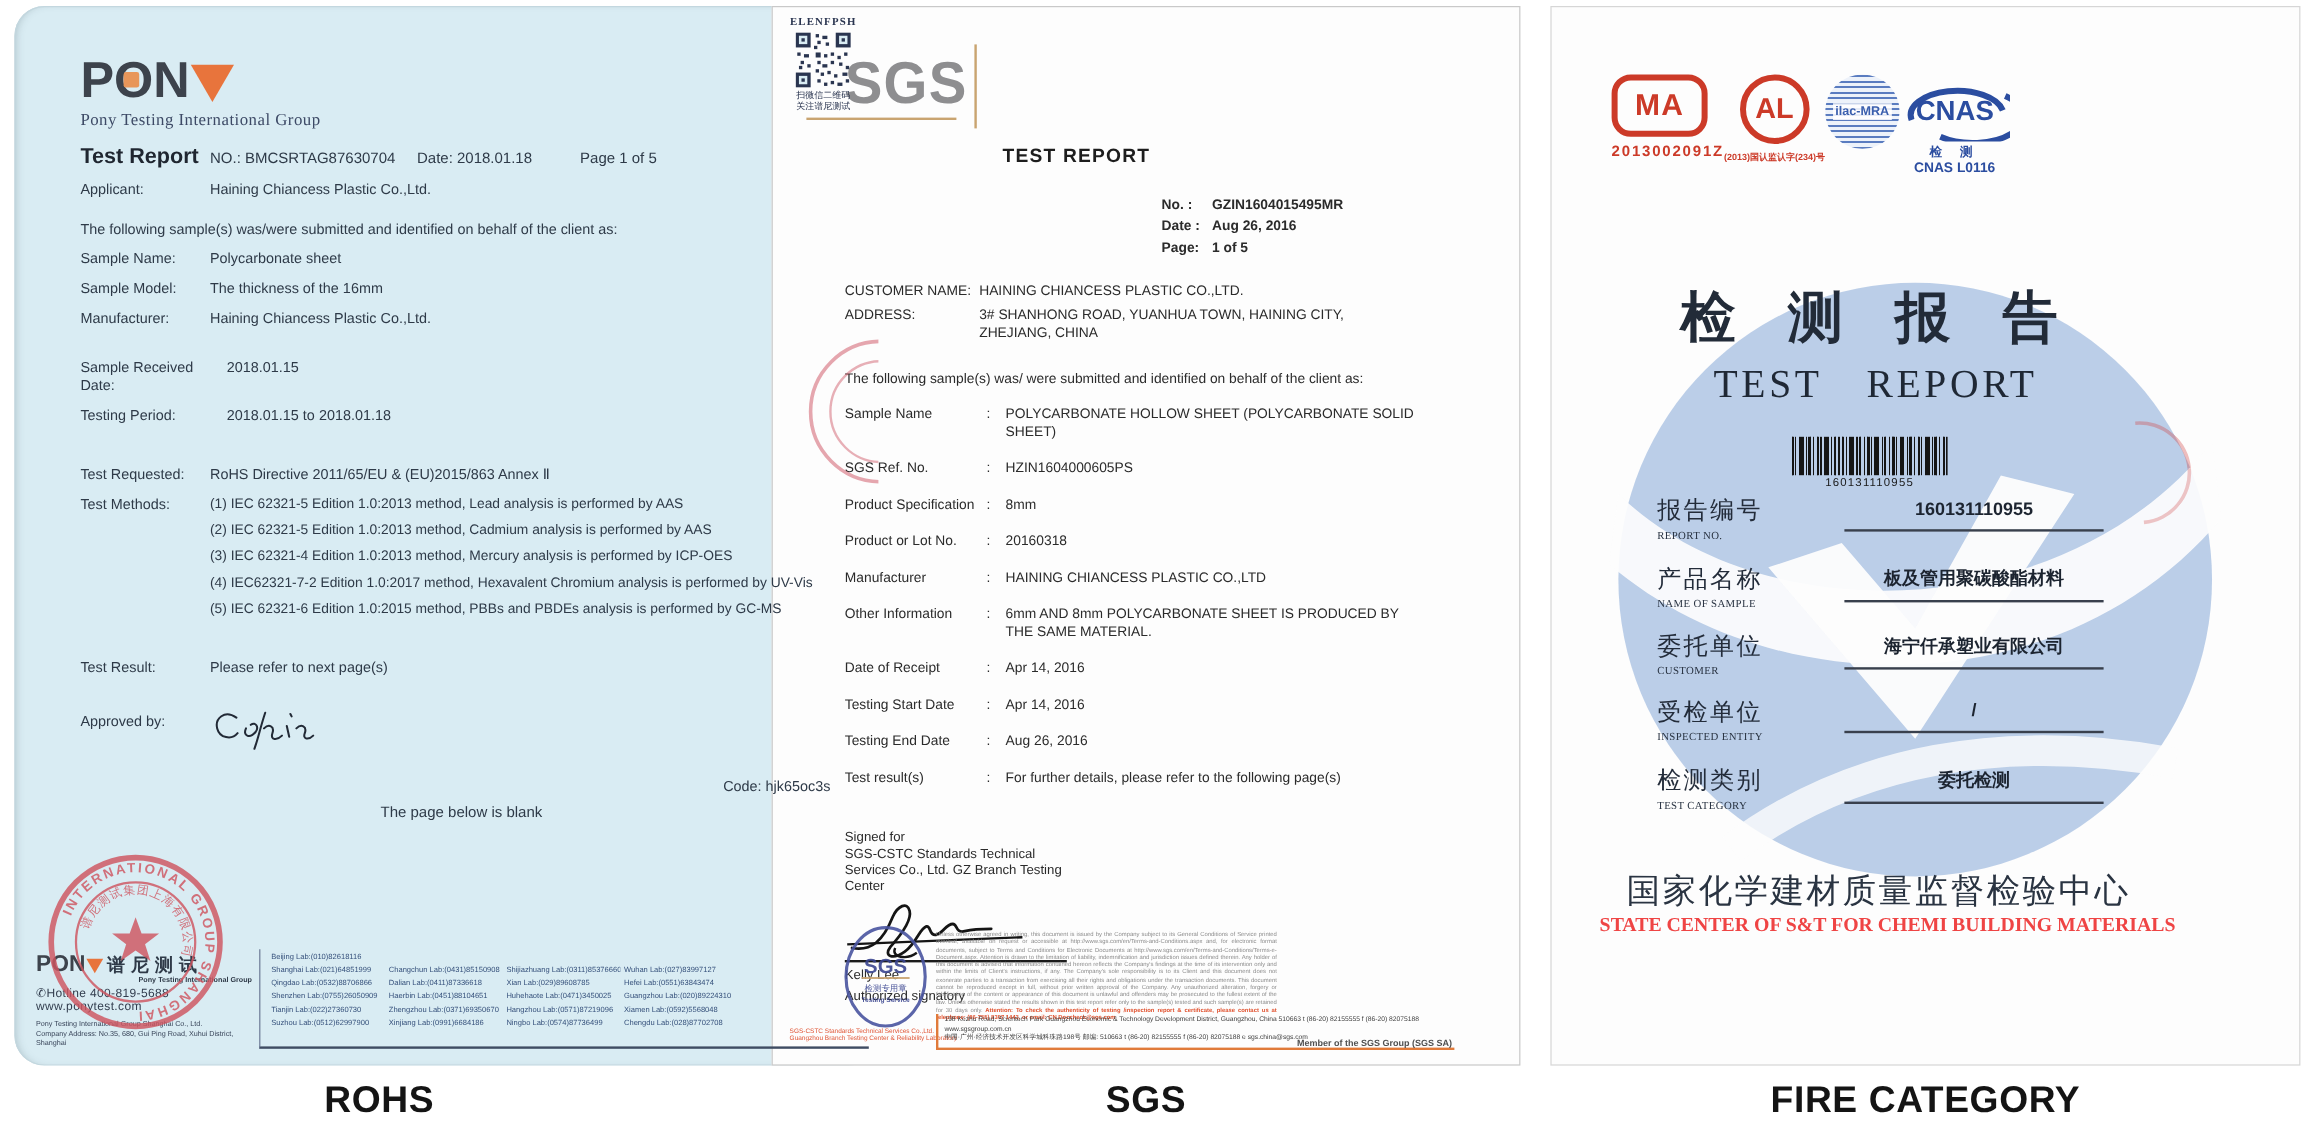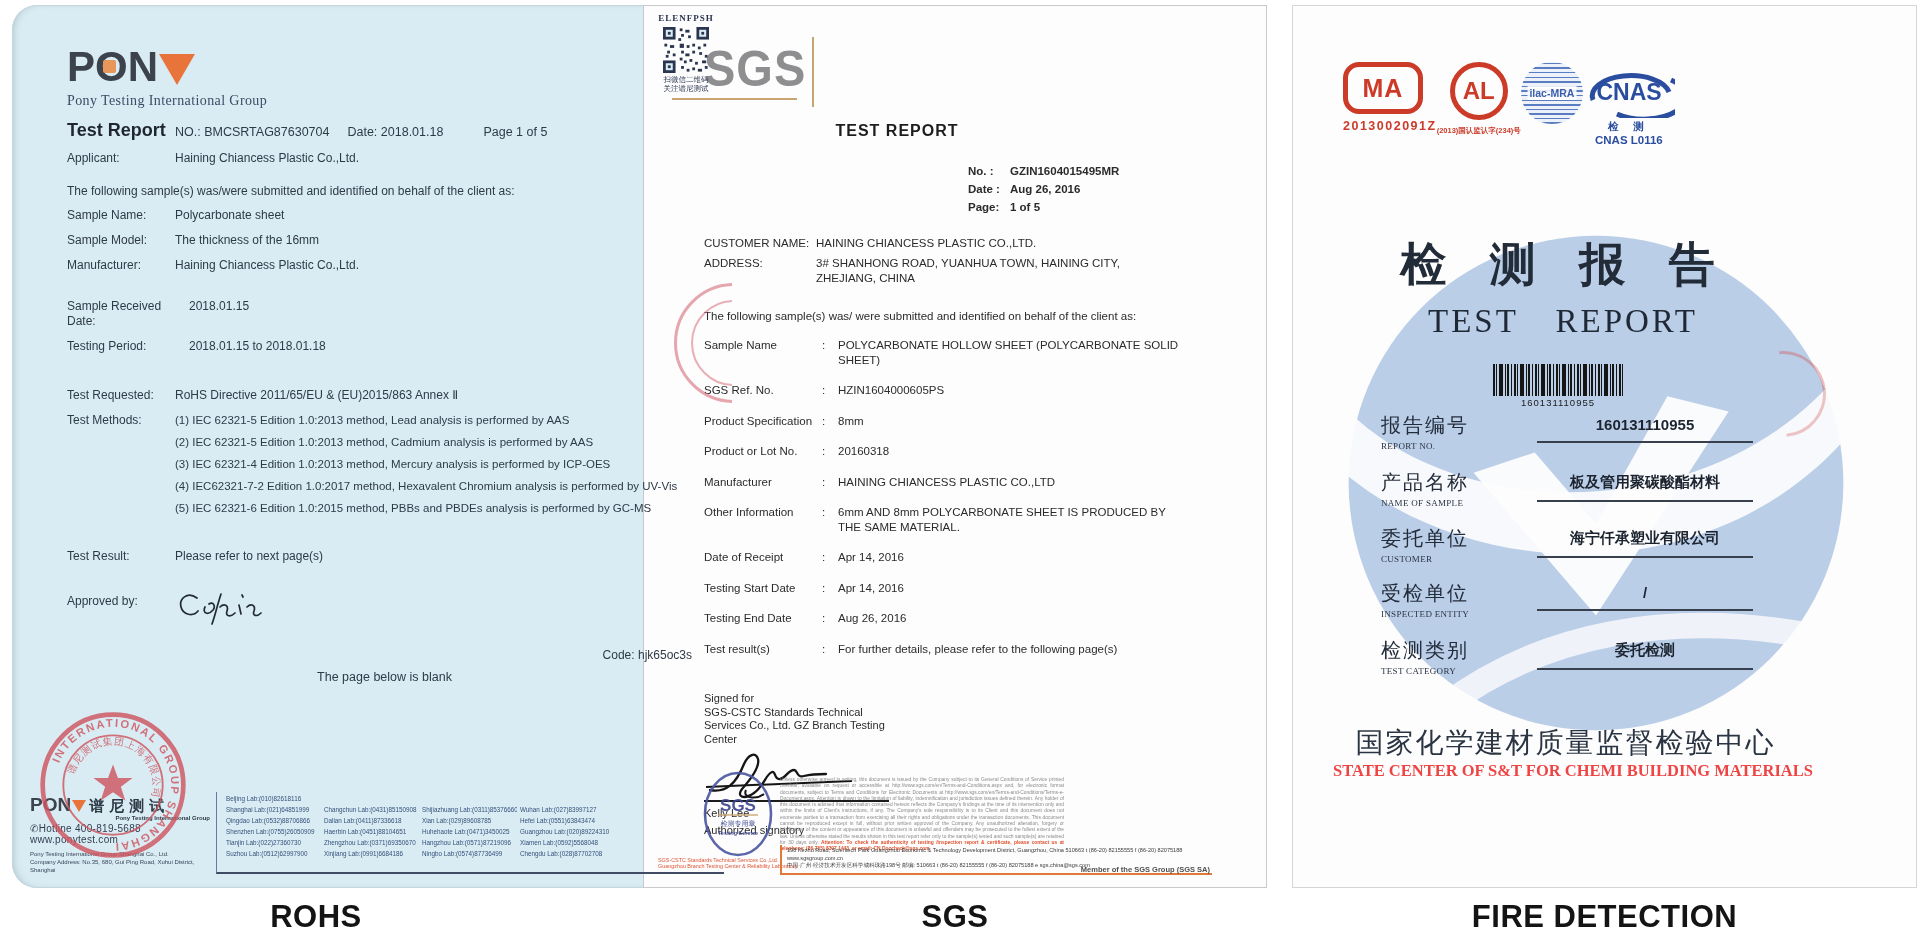--- a/index.html
+++ b/index.html
@@ -518,15 +518,15 @@
     </div>
 
     <div class="f3-stamp"></div>
 
     <div class="f3-org-cn">国家化学建材质量监督检验中心</div>
     <div class="f3-org-en">STATE CENTER OF S&amp;T FOR CHEMI BUILDING MATERIALS</div>
   </div>
 
   <div class="caption cap1">ROHS</div>
   <div class="caption cap2">SGS</div>
-  <div class="caption cap3">FIRE DETECTION</div>
+  <div class="caption cap3">FIRE CATEGORY</div>
 
 </div>
 
 </body></html>

